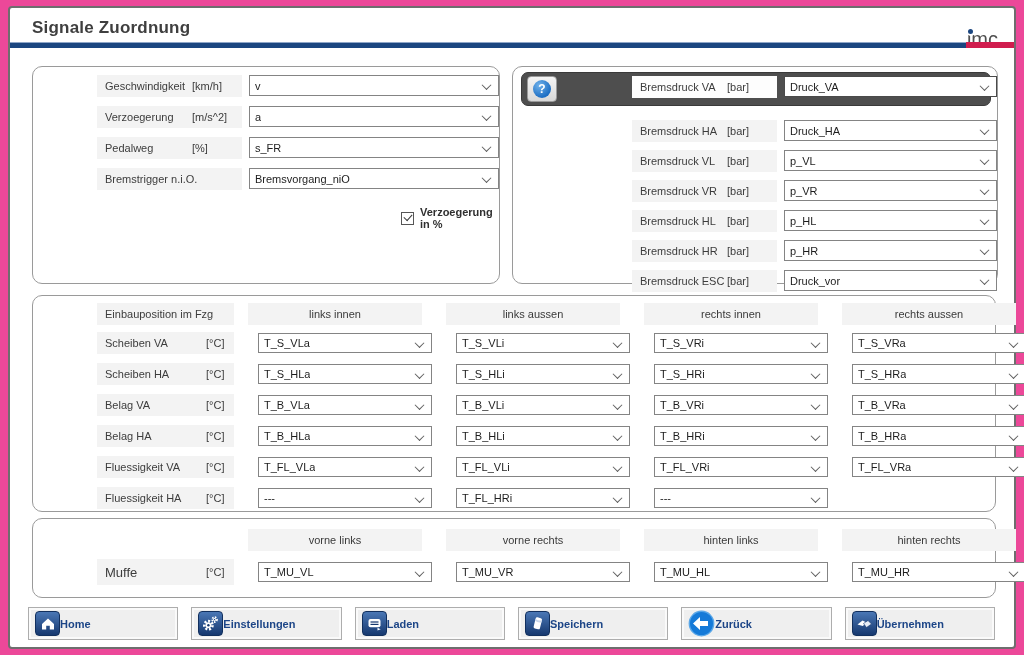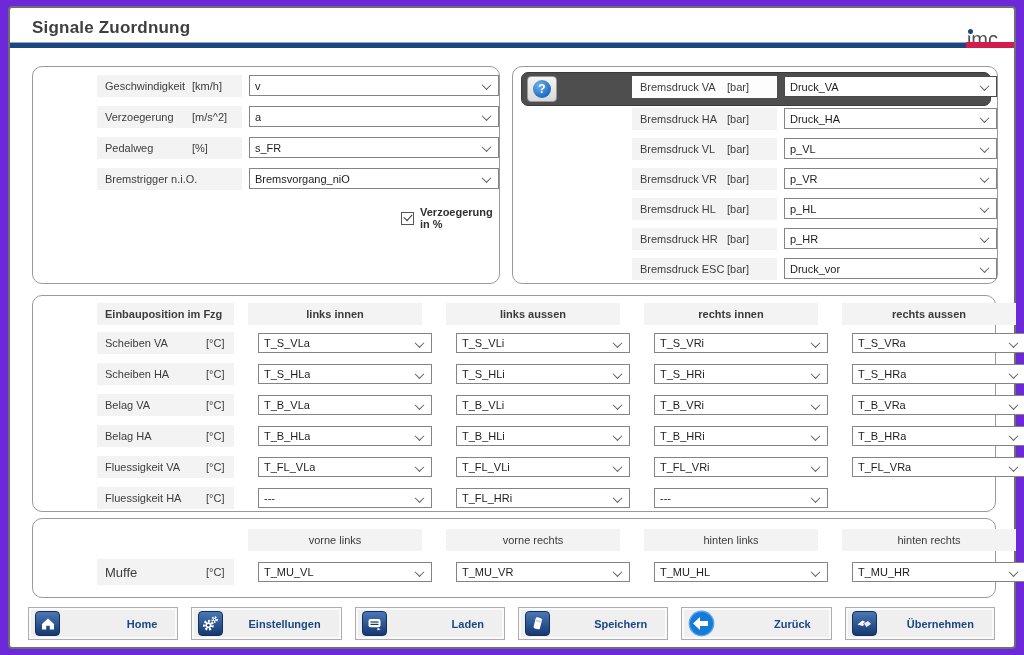--- a/index.html
+++ b/index.html
@@ -1,18 +1,18 @@
 <!DOCTYPE html>
 <html><head>
 <meta charset="utf-8">
 <style>
   * { margin:0; padding:0; box-sizing:border-box; }
   html,body { width:1024px; height:655px; overflow:hidden; }
   body { font-family:"Liberation Sans","DejaVu Sans",sans-serif; background:#c9c9c9; }
-  .stage { position:relative; width:1024px; height:655px; background:#6d28d9; }
+  .stage { position:relative; width:1024px; height:655px; background:#ec4899; }
 
   .window { position:absolute; left:8px; top:6px; width:1008px; height:643px;
             background:#ffffff; border:2px solid #6e6e6e; border-radius:4px; }
 
   
   .page-title { position:absolute; left:22px; top:10px; font-size:17px; font-weight:bold;
                 color:#3f3f3f; letter-spacing:0.2px; }
   .logo { position:absolute; right:16px; top:20px; font-size:20px; font-weight:normal; color:#4f4f4f; }
   .logo .dot-cover { position:absolute; left:1px; top:2px; width:6px; height:6px;
                      background:#ffffff; border-radius:50%; }
@@ -62,47 +62,47 @@
                  background:#4e4e4e; border:1px solid #3a3a3a; border-radius:7px; z-index:0; }
   .helpbtn { position:absolute; left:14px; top:9px; width:30px; height:26px; border-radius:4px;
              background:linear-gradient(#f4f4f4,#d8d8d8); border:1px solid #9a9a9a; z-index:2;
              display:flex; align-items:center; justify-content:center; cursor:pointer; }
   .helpbtn .qcircle { width:18px; height:18px; border-radius:50%;
              background:radial-gradient(circle at 35% 30%, #6fb1ea, #1e6fc4 70%);
              color:#fff; font-size:12px; font-weight:bold; display:flex; align-items:center;
              justify-content:center; }
   .p2 .rows { position:relative; z-index:1; padding:9px 0 0 71px; }
   .p2 .frow { display:flex; margin-bottom:8px; }
-  .p2 .frow.hl { margin-bottom:10px; }
+  .p2 .frow.hl { margin-bottom:22px; }
   .p2 .frow .combo { width:235px; margin-left:7px; }
   .p2 .frow.hl .lblbox { background:#fdfdfd; }
   .p2 .frow.hl .combo { border:1.5px solid #4a4a4a; }
 
   
   .grid-head { display:flex; padding-left:16px; }
-  .p3 .grid-head { padding-top:7px; margin-bottom:7px;font-weight:bold; }
+  .p3 .grid-head { padding-top:7px; margin-bottom:7px; }
   .col-head { width:174px; height:22px; margin-left:24px; background:#f3f3f3; font-size:11px;
               color:#3a3a3a; display:flex; align-items:center; justify-content:center; flex:none; }
   .col-head:first-of-type { margin-left:14px; }
   .head-spacer { width:137px; flex:none; }
   .mrow { display:flex; align-items:center; padding-left:16px; margin-bottom:9px; }
   .mrow .combo { width:174px; height:20px; margin-left:24px; flex:none; }
   .mrow .combo:first-of-type { margin-left:14px; }
 
   .p4 .grid-head { padding-top:10px; }
   .p4 .mrow { margin-top:8px; }
   .muffe-box { height:26px;gap:24px; }
   .muffe-box .lbl { font-size:13px; }
   .muffe-box .unit { font-size:11px; }
 
   
   .footer { position:absolute; left:18px; top:599px; width:967px; height:33px; display:flex; gap:13px; }
   .tbtn { flex:1; display:flex; align-items:center; background:#efefef; border:1px solid #adadad;
           box-shadow:inset 0 0 0 2px #fafafa; cursor:pointer; padding-left:6px; }
-  .tbtn .blabel { flex:1; text-align:right; font-size:11px; font-weight:bold; color:#1c4587;
+  .tbtn .blabel { flex:1; text-align:left; font-size:11px; font-weight:bold; color:#1c4587;
                   padding-right:20px; }
   .icon-sq { width:25px; height:25px; border-radius:4px; flex:none;
              background:linear-gradient(#4a77b5,#16386f); border:1px solid #12305e;
              display:flex; align-items:center; justify-content:center; }
   .icon-circle { width:27px; height:27px; flex:none; display:flex; align-items:center; justify-content:center; }
 </style>
 </head>
 <body>
 
 <div class="stage">

